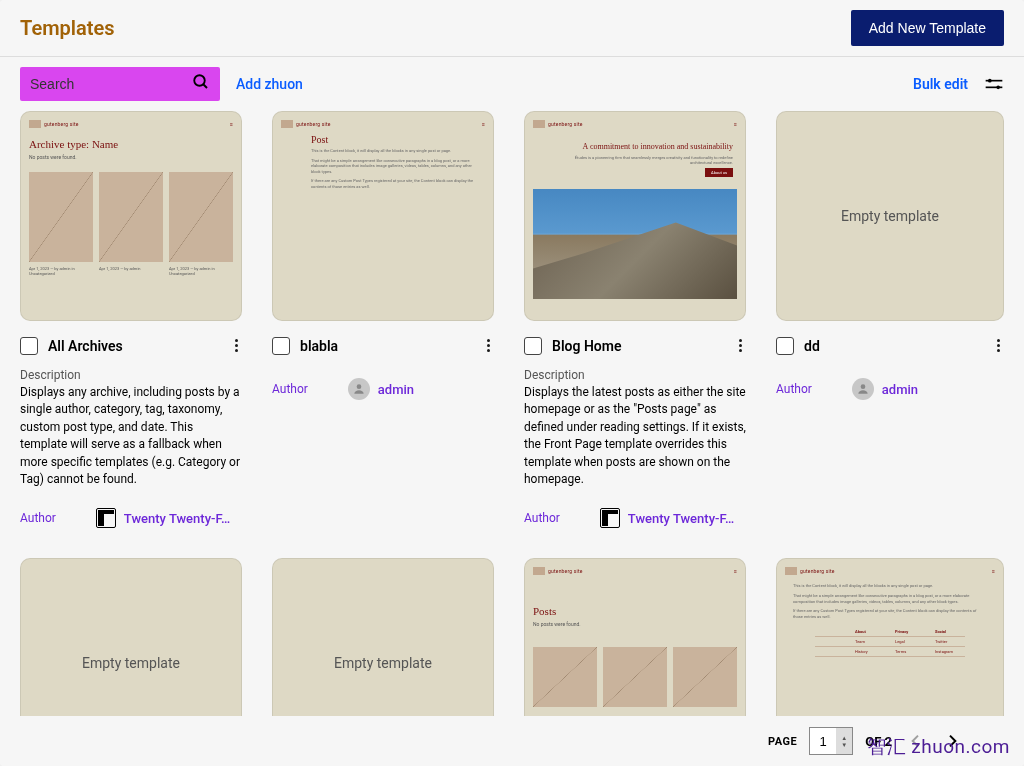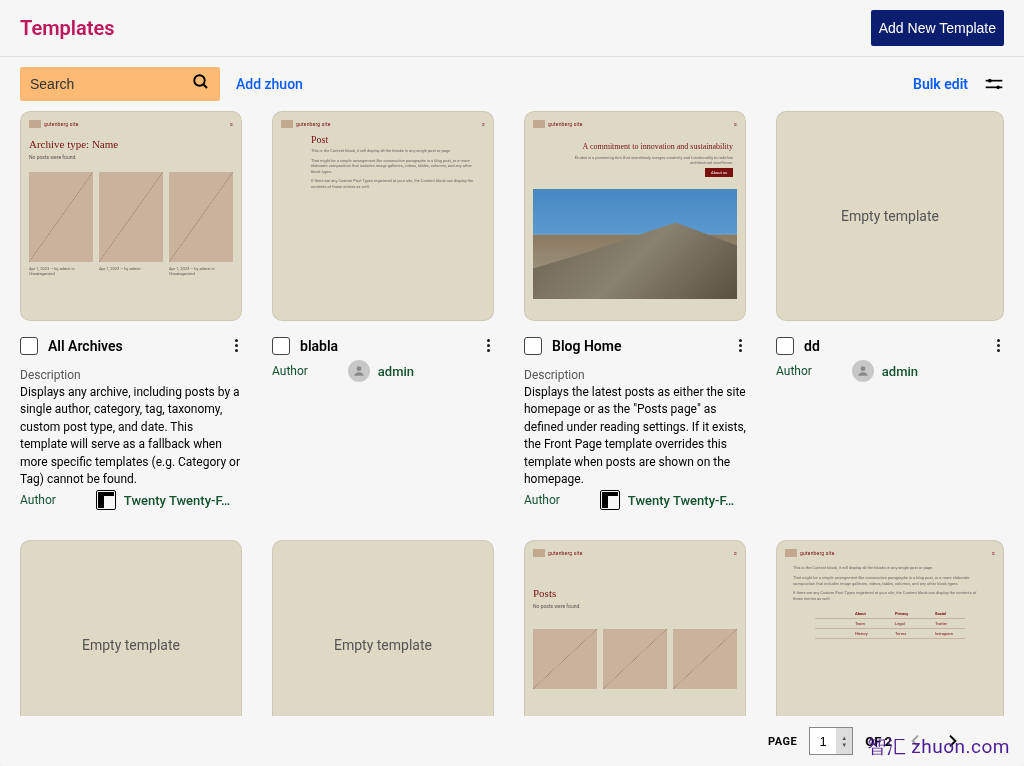--- a/index.html
+++ b/index.html
@@ -1,24 +1,24 @@
 <!DOCTYPE html>
 <html><head>
 <meta charset="utf-8">
 <style>
 * { box-sizing: border-box; margin: 0; padding: 0; }
 body { font-family: -apple-system, BlinkMacSystemFont, "Segoe UI", Roboto, sans-serif; background: #f0f0f0; width: 1024px; height: 766px; overflow: hidden; }
 .page-wrapper { background: #f6f6f6; height: 766px; border-radius: 4px; position: relative; overflow: hidden; }
 .header-bar { display: flex; align-items: center; justify-content: space-between; padding: 12px 20px; background: #f6f6f6; height:56px; }
-.page-title { font-size: 20px; font-weight: 600; color: #be185d; }
-.primary-btn { background: #0a1d6f; color: #fff; border: none; padding: 10px 8px; font-size: 14px; border-radius: 2px; cursor: pointer; }
+.page-title { font-size: 20px; font-weight: 600; color: #a16207; }
+.primary-btn { background: #0a1d6f; color: #fff; border: none; padding: 10px 18px; font-size: 14px; border-radius: 2px; cursor: pointer; }
 .divider { height:1px; background:#ddd; }
 .toolbar { display: flex; align-items: center; justify-content: space-between; padding: 10px 20px; }
 .toolbar-left { display: flex; align-items: center; gap: 16px; }
-.search-wrap { display: flex; align-items: center; background: #fdba74; border-radius: 2px; padding: 6px 10px; width: 200px; justify-content: space-between; }
+.search-wrap { display: flex; align-items: center; background: #d946ef; border-radius: 2px; padding: 6px 10px; width: 200px; justify-content: space-between; }
 .search-input { border: none; background: transparent; font-size: 14px; color: #333; outline: none; width: 140px; }
 .search-input::placeholder { color: #333; }
 .add-filter { color: #0a5cff; font-size: 14px; cursor: pointer; font-weight: 500; }
 .toolbar-right { display: flex; align-items: center; gap: 16px; }
 .bulk-edit { color: #0a5cff; font-size: 14px; cursor: pointer; font-weight: 600; }
 .settings-ic { cursor: pointer; display:flex; align-items:center; }
 
 .scroll-area { height: calc(766px - 56px - 1px - 52px - 50px); overflow-y: auto; padding: 0 20px 16px 20px; }
 .scroll-area::-webkit-scrollbar { width: 10px; }
 .scroll-area::-webkit-scrollbar-thumb { background: #888; border-radius: 5px; }
@@ -59,21 +59,21 @@
 
 .card-row { display: flex; align-items: center; justify-content: space-between; margin-top: 12px; }
 .card-left { display: flex; align-items: center; gap: 10px; }
 .chk { width: 18px; height: 18px; border: 1.5px solid #444; border-radius: 3px; background:#fff; cursor:pointer; }
 .chk.checked { background:#fff; }
 .card-title { font-size: 14px; font-weight: 600; color: #000; }
 .more-dots { cursor: pointer; padding:4px; }
 .dot { width: 3px; height: 3px; background:#1a1a1a; border-radius:50%; margin:2px 0; }
 .meta-label { font-size: 12px; color: #555; margin-top: 10px; }
 .meta-desc { font-size: 12px; color: #000; line-height: 1.45; margin-top: 2px; }
-.author-row { display:flex; align-items:center; gap: 40px; margin-top: 2px; font-size: 12px; color:#14532d; }
+.author-row { display:flex; align-items:center; gap: 40px; margin-top: 20px; font-size: 12px; color:#6d28d9; }
 .author-name { display:flex; align-items:center; gap:8px; font-size:13px; font-weight:500; }
 .avatar { width:22px; height:22px; border-radius:50%; background:#c7c7c7; display:flex; align-items:center; justify-content:center; }
 .avatar svg { width:14px; height:14px; }
 .theme-ic { width:20px; height:20px; border:1.5px solid #000; display:inline-flex; align-items:center; justify-content:center; border-radius:2px; }
 .theme-ic-inner { width:16px; height:16px; position:relative; }
 .theme-ic-inner::before { content:""; position:absolute; top:0; left:0; width:6px; height:16px; background:#000; }
 .theme-ic-inner::after { content:""; position:absolute; top:0; left:0; width:16px; height:4px; background:#000; }
 
 .pagination { position:absolute; bottom:0; left:0; right:0; height:50px; background:#f6f6f6; display:flex; align-items:center; justify-content:flex-end; padding: 0 60px 0 20px; gap:12px; border-top: none; }
 .page-lbl { font-size: 11px; font-weight:700; letter-spacing:0.5px; color:#000; }

